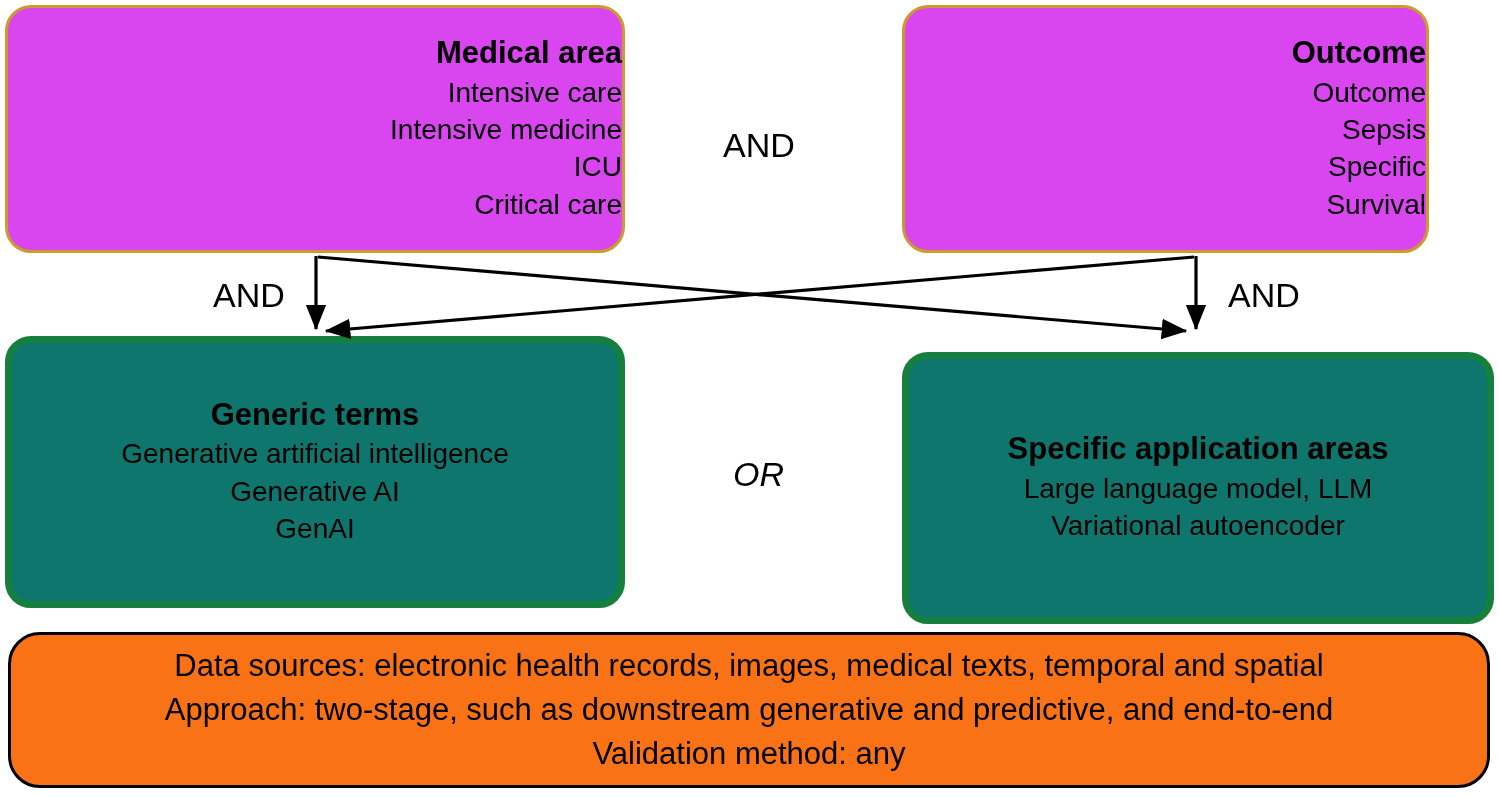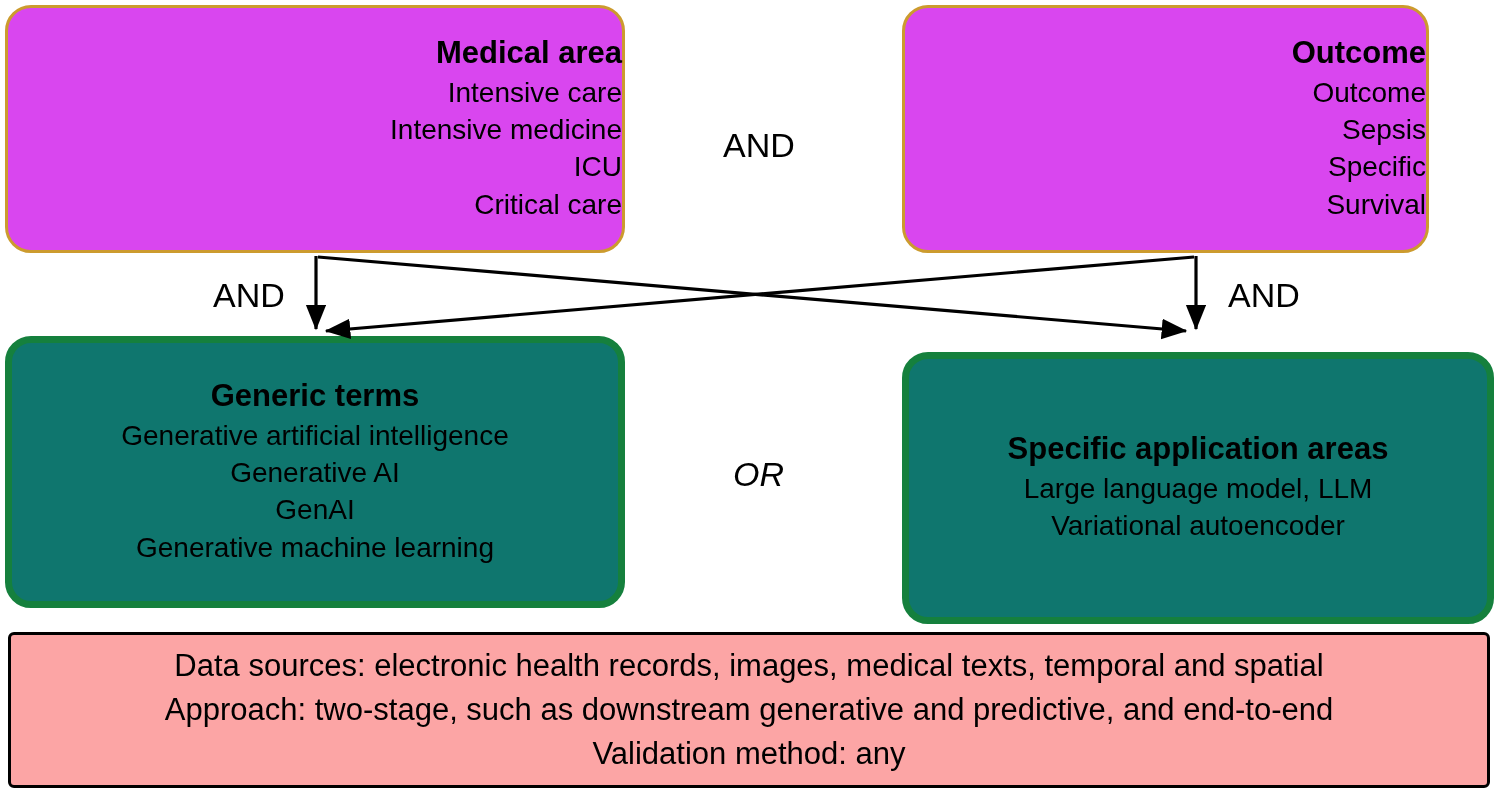--- a/index.html
+++ b/index.html
@@ -30,23 +30,23 @@
   .box.peach {
     background: #d946ef;
     border: 3px solid #cc9b2e;
     align-items: flex-end;
   }
   .box.blue {
     background: #0f766e;
     border: 7px solid #15803d;
   }
   .box.plain {
-    background: #fca5a5;
+    background: #f97316;
     border: 3px solid #000000;
-    border-radius: 6px;
+    border-radius: 32px;
   }
   .box-title {
     font-weight: bold;
     font-size: 31px;
     color: #000000;
     line-height: 1.18;
     margin-bottom: 2px;
   }
   .box-line {
     font-size: 28px;
@@ -106,21 +106,20 @@
     <div class="box-line">Sepsis</div>
     <div class="box-line">Specific</div>
     <div class="box-line">Survival</div>
   </div>
 
   <div class="box blue" id="box-generic">
     <div class="box-title">Generic terms</div>
     <div class="box-line">Generative artificial intelligence</div>
     <div class="box-line">Generative AI</div>
     <div class="box-line">GenAI</div>
-    <div class="box-line">Generative machine learning</div>
   </div>
 
   <div class="box blue" id="box-specific">
     <div class="box-title">Specific application areas</div>
     <div class="box-line">Large language model, LLM</div>
     <div class="box-line">Variational autoencoder</div>
   </div>
 
   <div class="box plain" id="box-criteria">
     <div class="plain-line">Data sources: electronic health records, images, medical texts, temporal and spatial</div>

